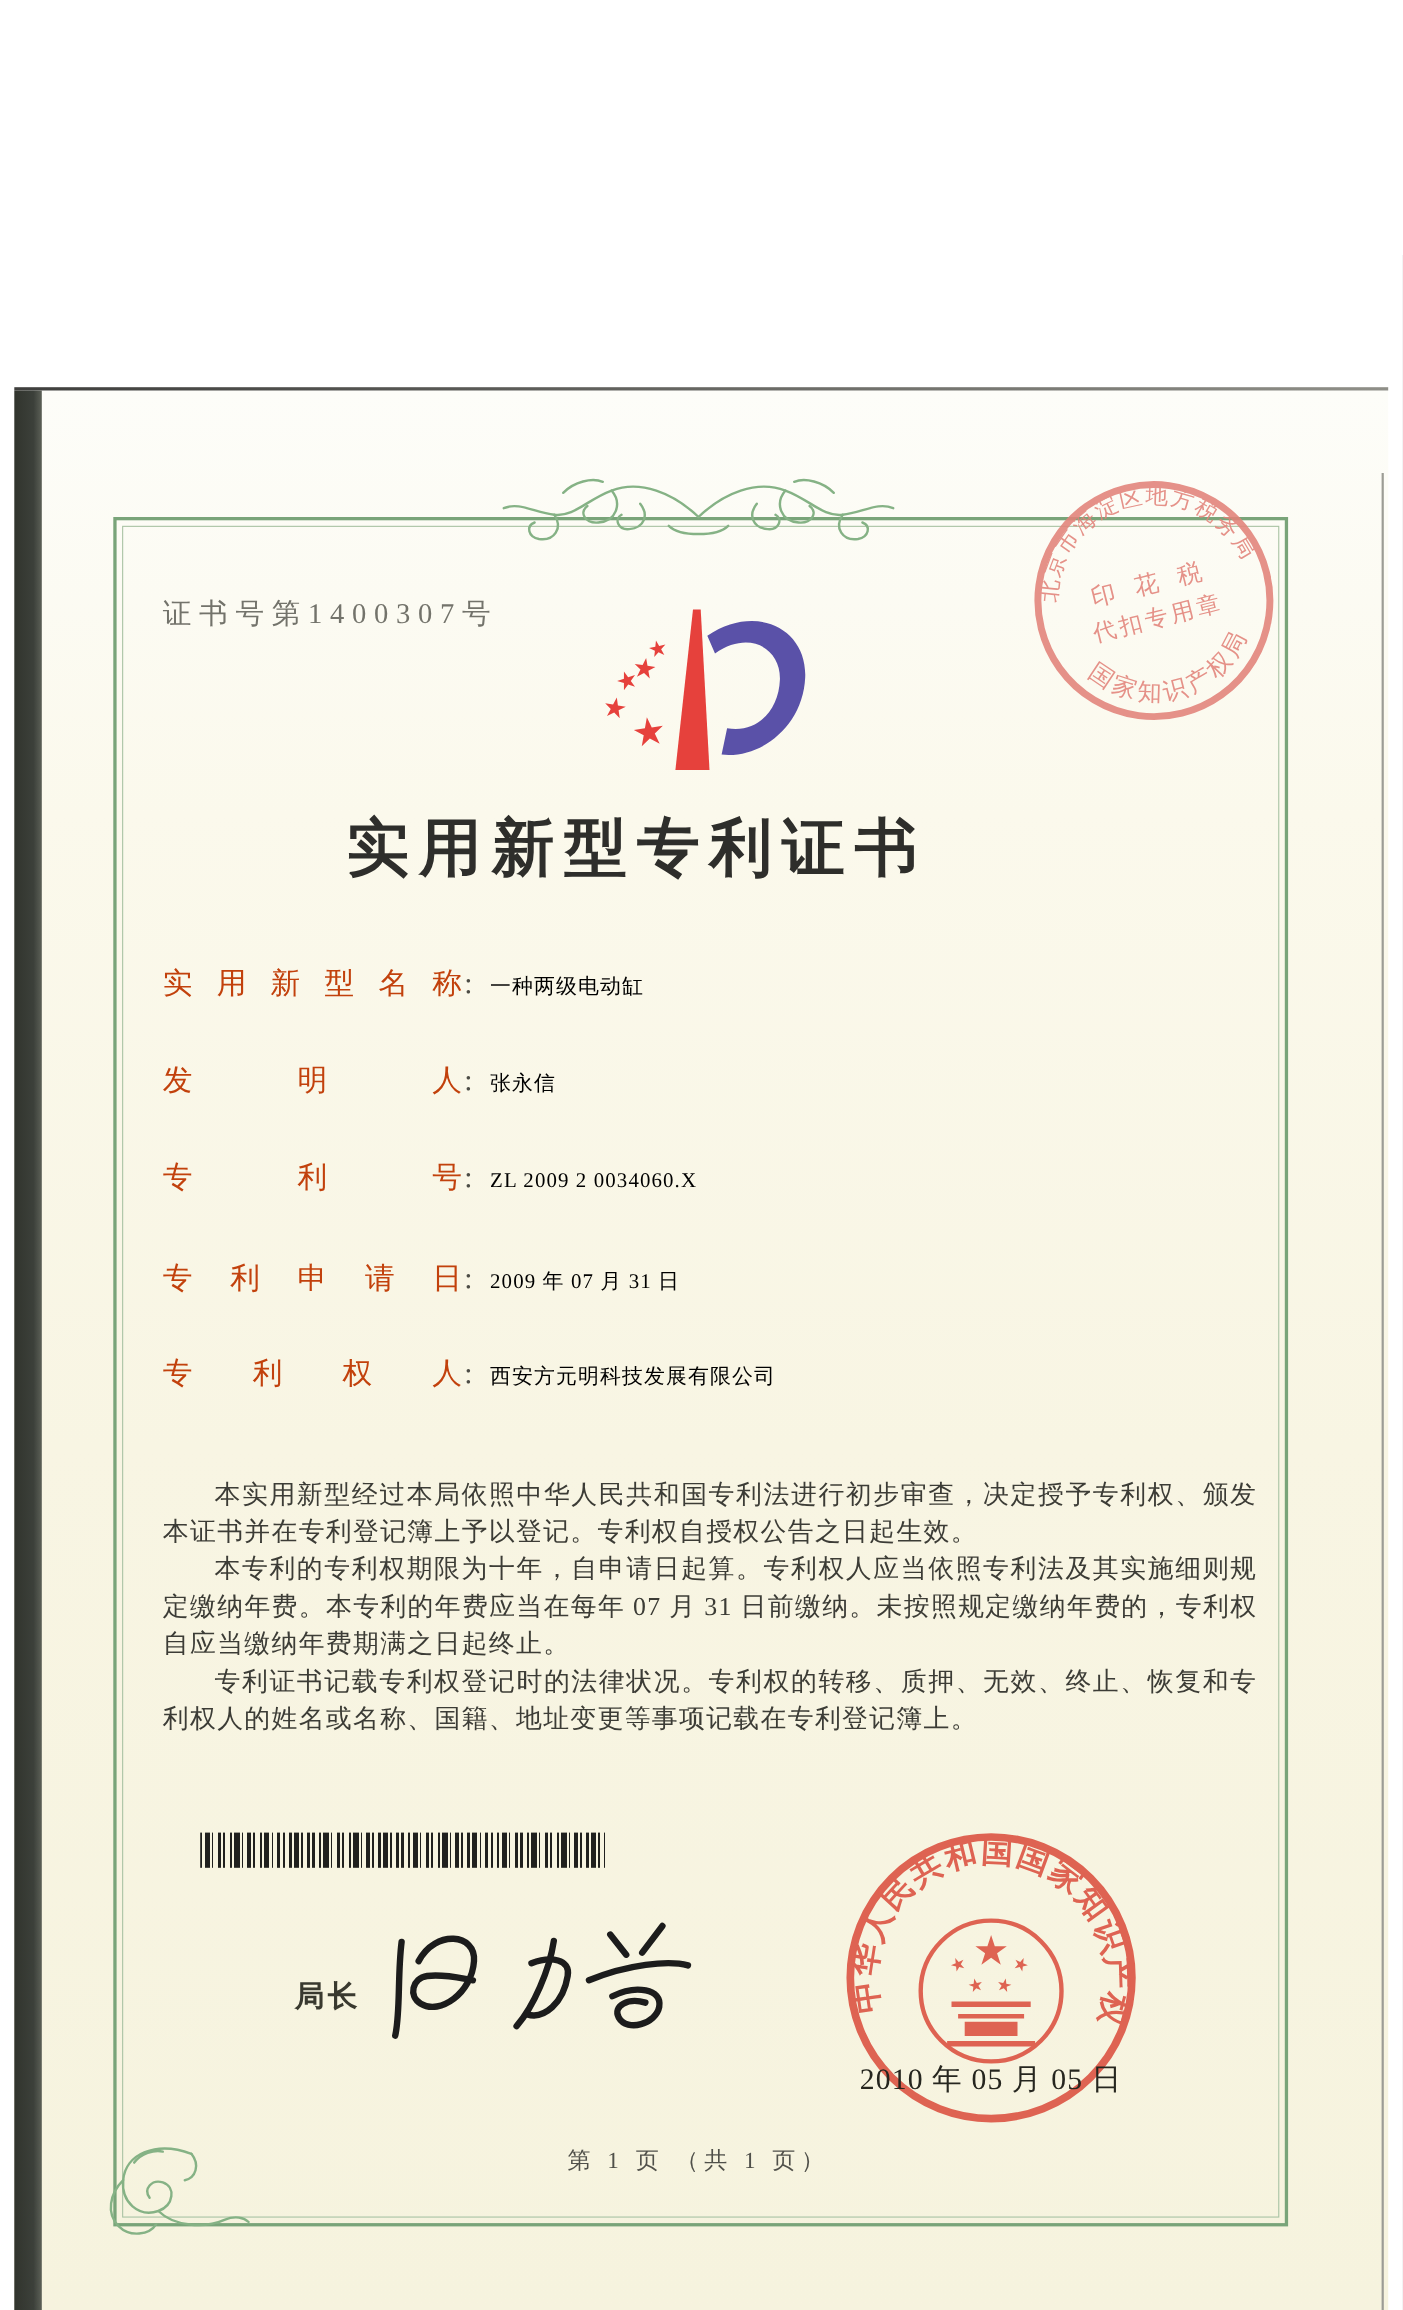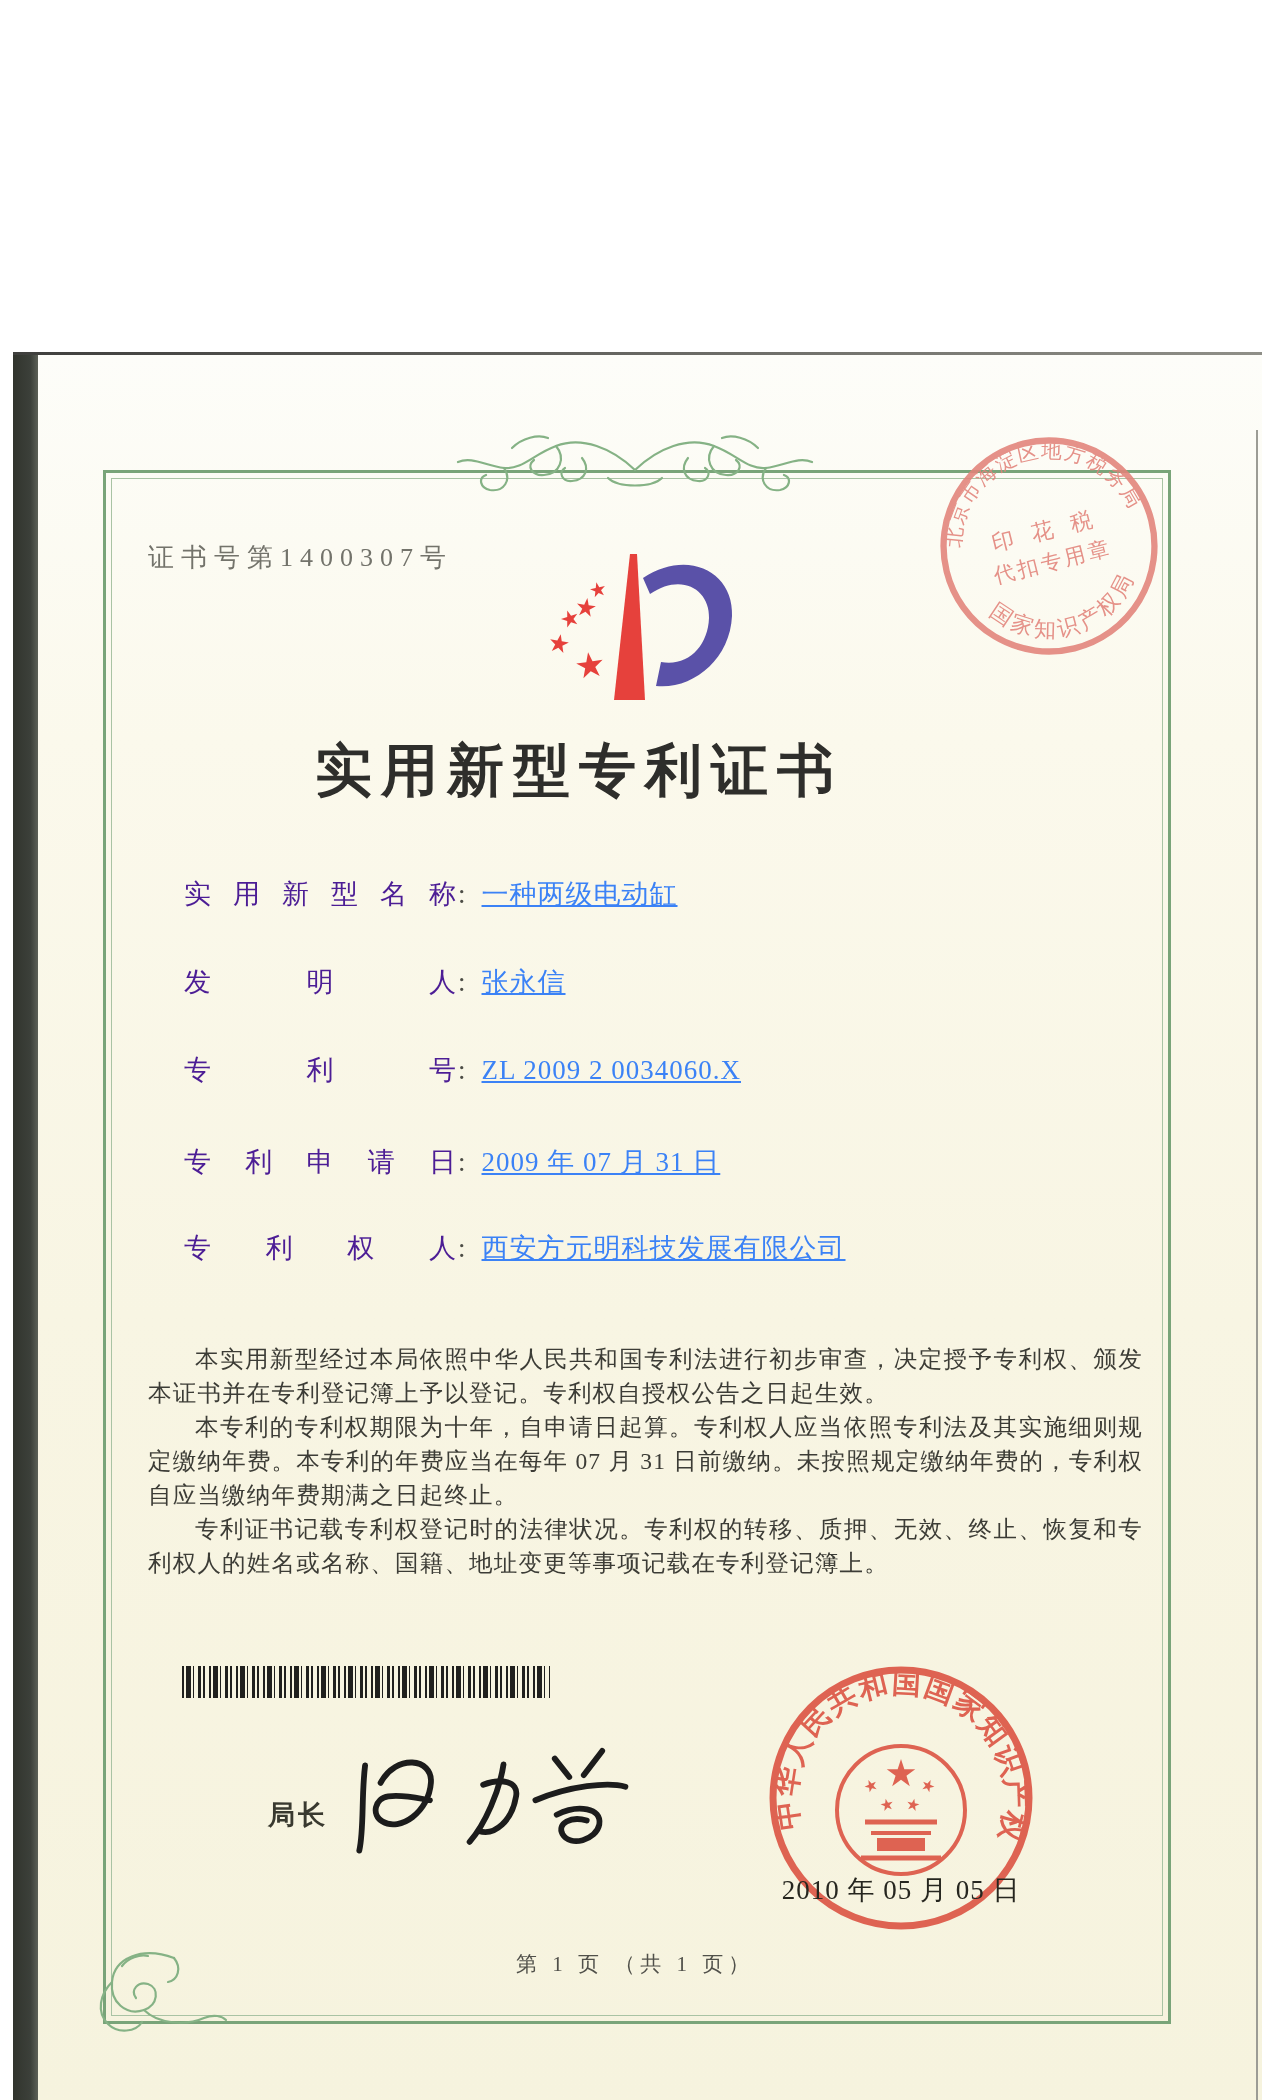--- a/index.html
+++ b/index.html
@@ -50,23 +50,23 @@
 
   
   .tax-stamp{position:absolute;left:933px;top:430px;width:232px;height:232px;
     transform:rotate(-14deg);opacity:.88;}
   .stamp-stroke{fill:none;stroke:var(--stamp-red);}
   .stamp-text{fill:var(--stamp-red);font-family:"Liberation Serif","DejaVu Serif",serif;}
 
   
   .field{position:absolute;left:148px;white-space:nowrap;color:#49493f;}
   .field .lbl{display:inline-block;width:272px;text-align:justify;text-align-last:justify;
-    font-size:27px;color:#4c1d95;vertical-align:baseline;margin-left:36px;}
+    font-size:27px;color:#c2410c;vertical-align:baseline;}
   .field .colon{font-size:27px;margin:0 16px 0 2px;color:#4c4c45;}
-  .field .val{font-size:27px;letter-spacing:1px;color:#3b82f6;text-decoration:underline;}
+  .field .val{font-size:19px;letter-spacing:1px;color:#000000;}
 
   .body-text{position:absolute;left:148px;top:1342px;width:995px;}
   .body-text p{margin:0;text-indent:2em;font-size:23.5px;line-height:34px;
     letter-spacing:1.2px;color:var(--text-dark);text-align:justify;}
 
   .barcode{position:absolute;left:182px;top:1666px;width:368px;height:32px;
     background:repeating-linear-gradient(90deg,
       #20201e 0 2px,transparent 2px 4px,
       #20201e 4px 9px,transparent 9px 11px,
       #20201e 11px 12px,transparent 12px 16px,

